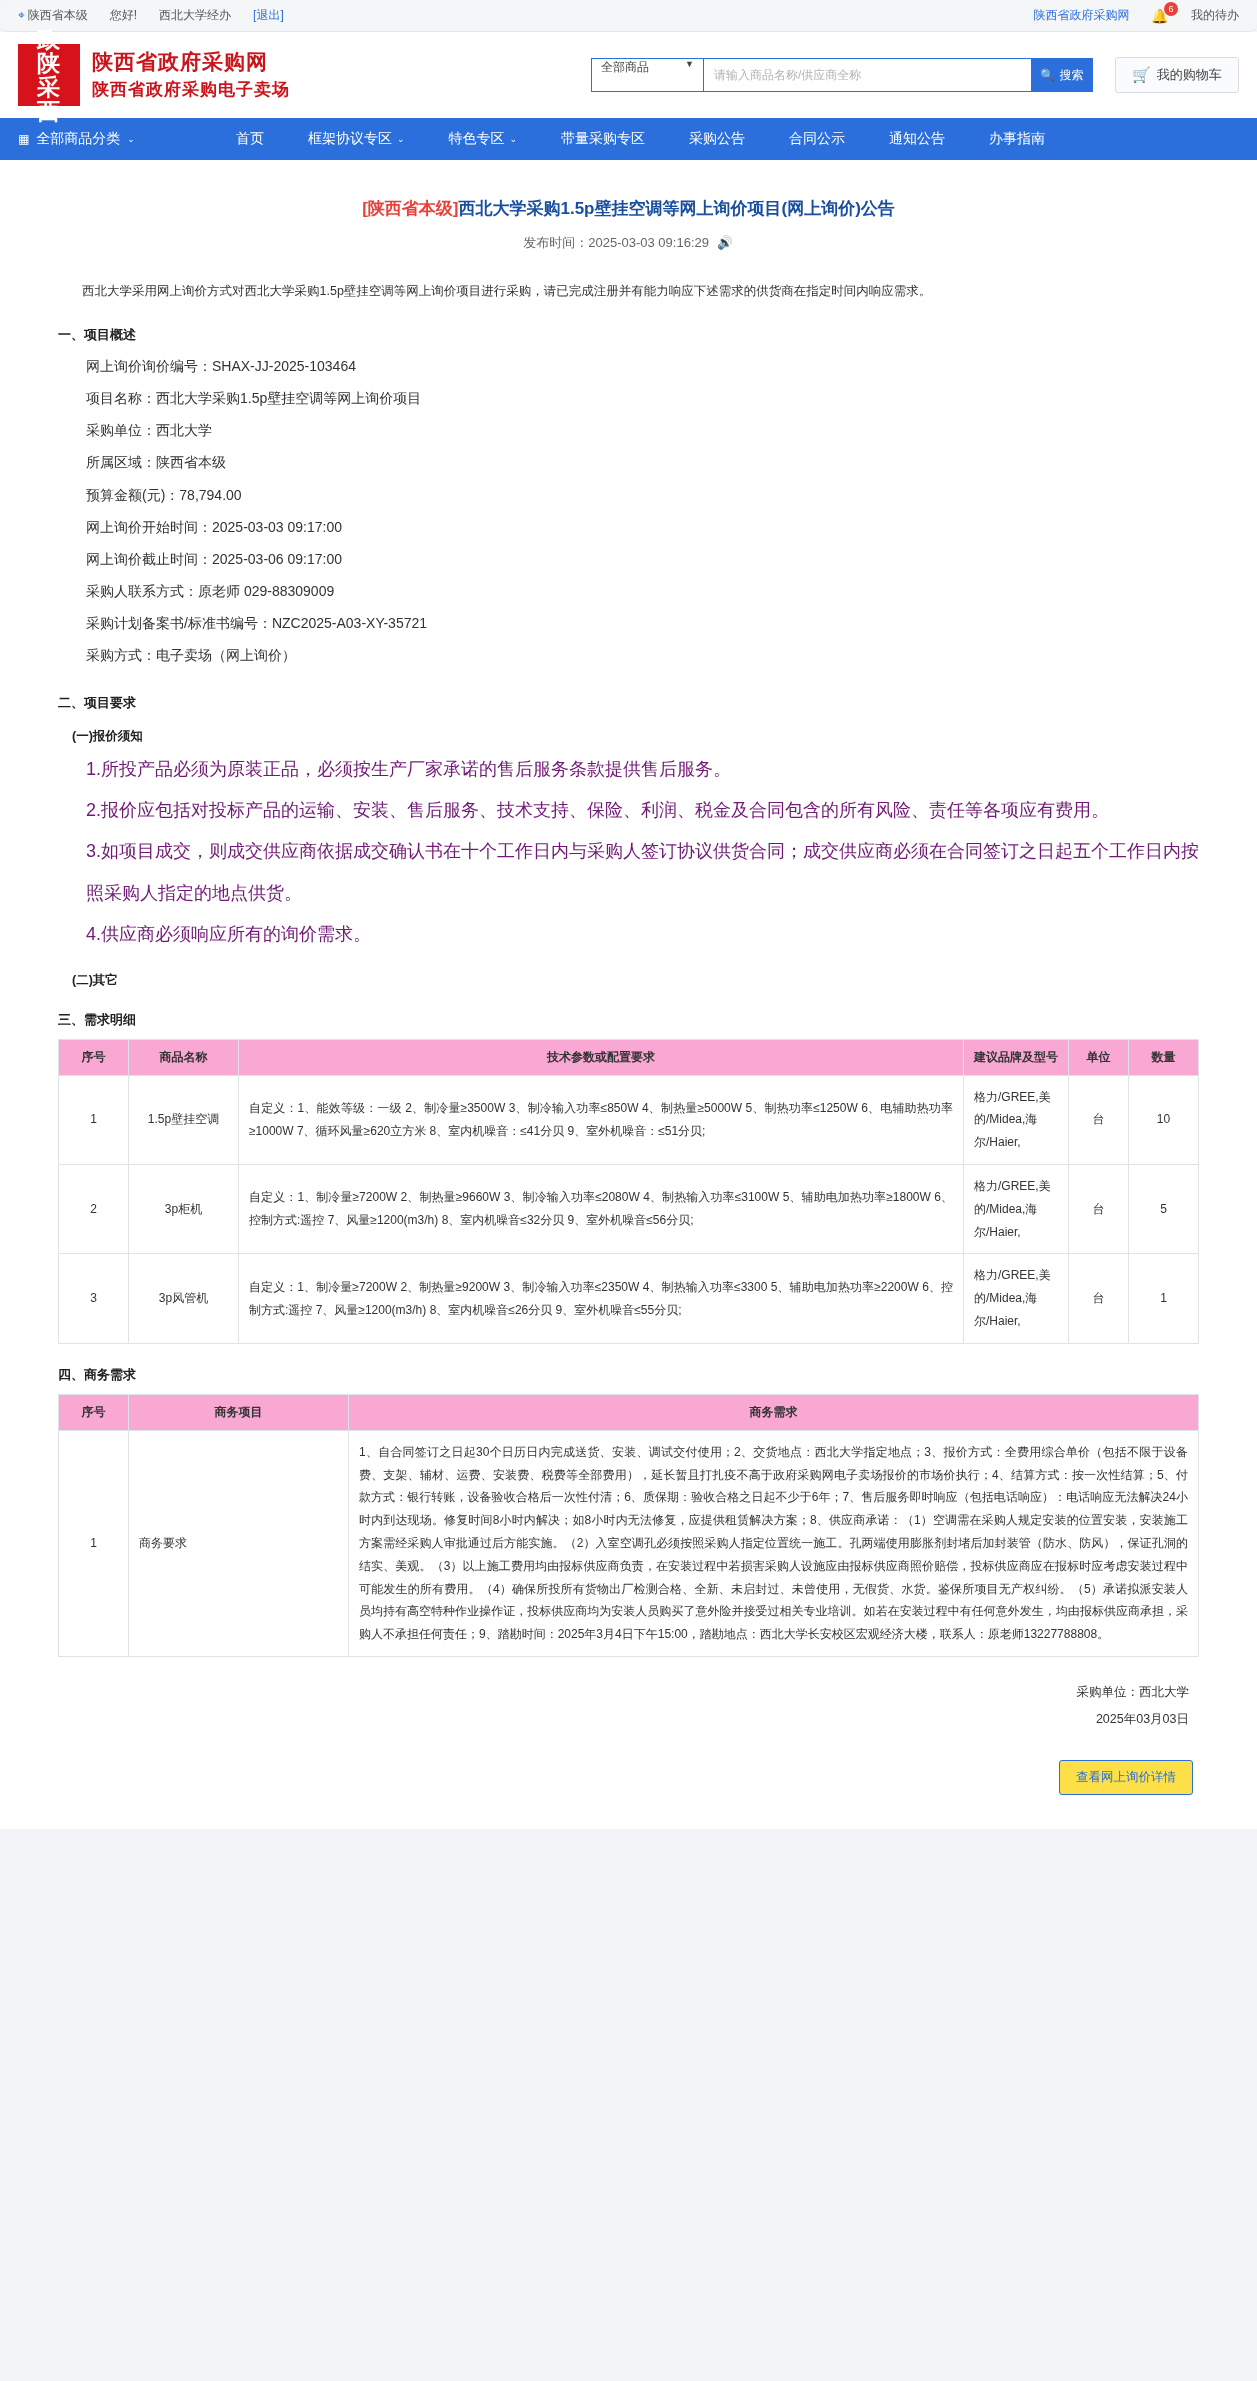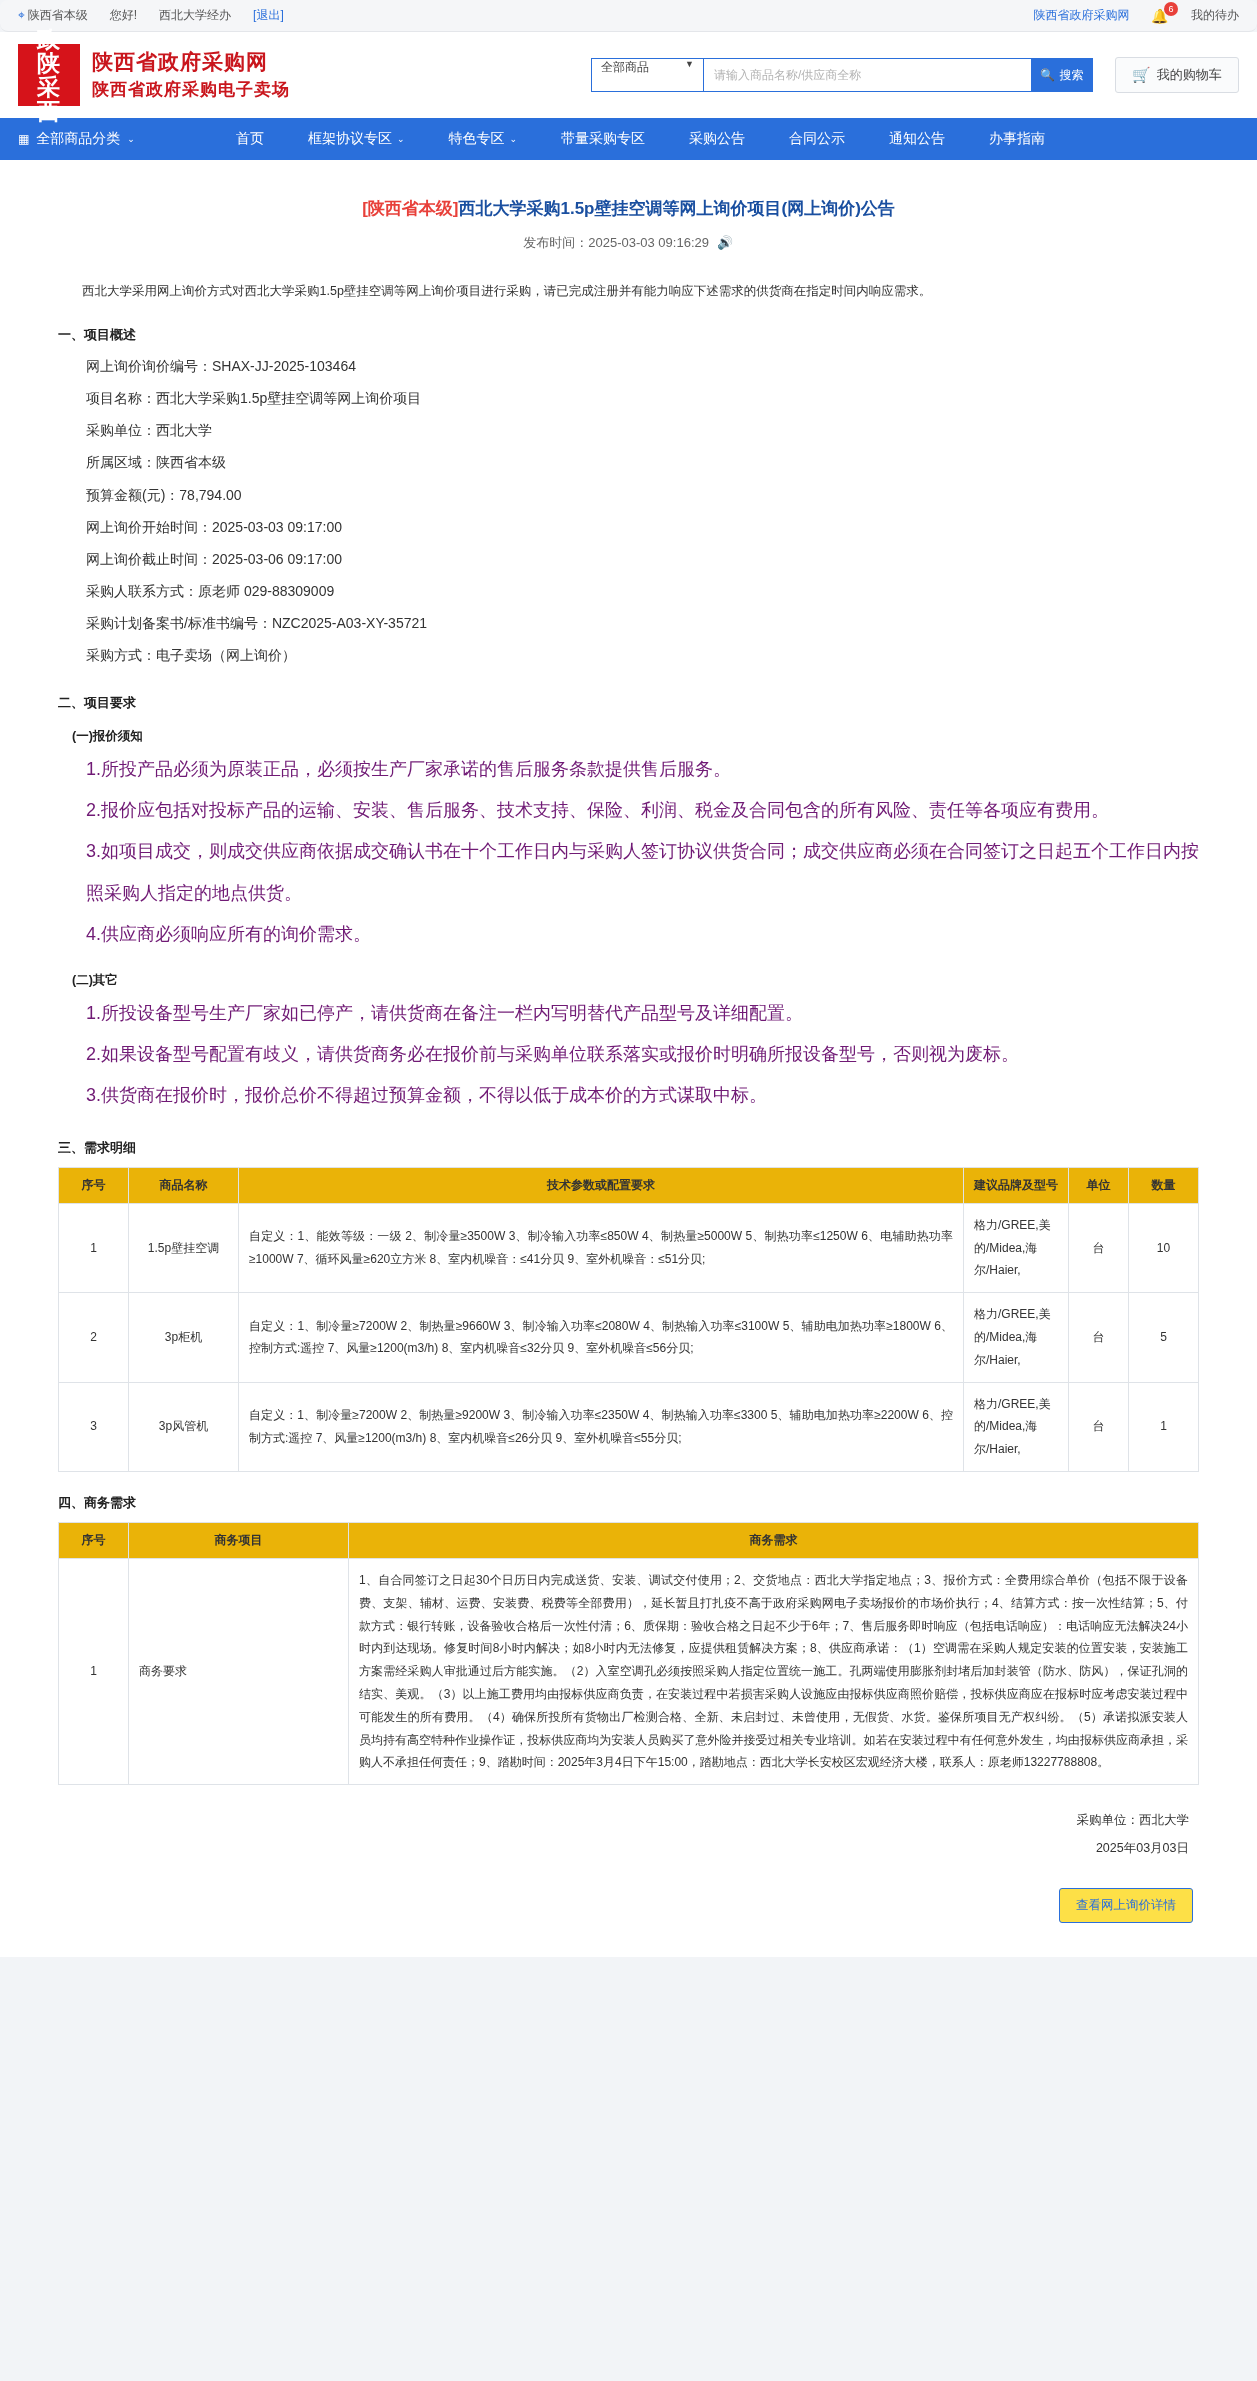--- a/index.html
+++ b/index.html
@@ -168,21 +168,21 @@
   }
 
   
   table.req {
     width:100%;
     border-collapse:collapse;
     margin-top:10px;
     font-size:12px;
   }
   table.req th {
-    background:#eab308;
+    background:#f9a8d4;
     border:1px solid #dfe3e8;
     font-weight:bold;
     color:#333;
     padding:9px 6px;
     text-align:center;
   }
   table.req td {
     border:1px solid #dfe3e8;
     padding:10px 10px;
     color:#333;
@@ -335,25 +335,20 @@
 
   <h3 class="sect">二、项目要求</h3>
   <h4 class="subsect">(一)报价须知</h4>
   <div id="sub1-list">
       <div class="para">1.所投产品必须为原装正品，必须按生产厂家承诺的售后服务条款提供售后服务。</div>
       <div class="para">2.报价应包括对投标产品的运输、安装、售后服务、技术支持、保险、利润、税金及合同包含的所有风险、责任等各项应有费用。</div>
       <div class="para">3.如项目成交，则成交供应商依据成交确认书在十个工作日内与采购人签订协议供货合同；成交供应商必须在合同签订之日起五个工作日内按照采购人指定的地点供货。</div>
       <div class="para">4.供应商必须响应所有的询价需求。</div>
     </div>
   <h4 class="subsect">(二)其它</h4>
-  <div id="sub2-list">
-      <div class="para">1.所投设备型号生产厂家如已停产，请供货商在备注一栏内写明替代产品型号及详细配置。</div>
-      <div class="para">2.如果设备型号配置有歧义，请供货商务必在报价前与采购单位联系落实或报价时明确所报设备型号，否则视为废标。</div>
-      <div class="para">3.供货商在报价时，报价总价不得超过预算金额，不得以低于成本价的方式谋取中标。</div>
-    </div>
 
   <h3 class="sect">三、需求明细</h3>
   <table class="req">
     <thead>
         <tr id="req-head">
           <th style="width: 70px;">序号</th>
           <th style="width: 110px;">商品名称</th>
           <th style="width: auto;">技术参数或配置要求</th>
           <th style="width: 105px;">建议品牌及型号</th>
           <th style="width: 60px;">单位</th>

